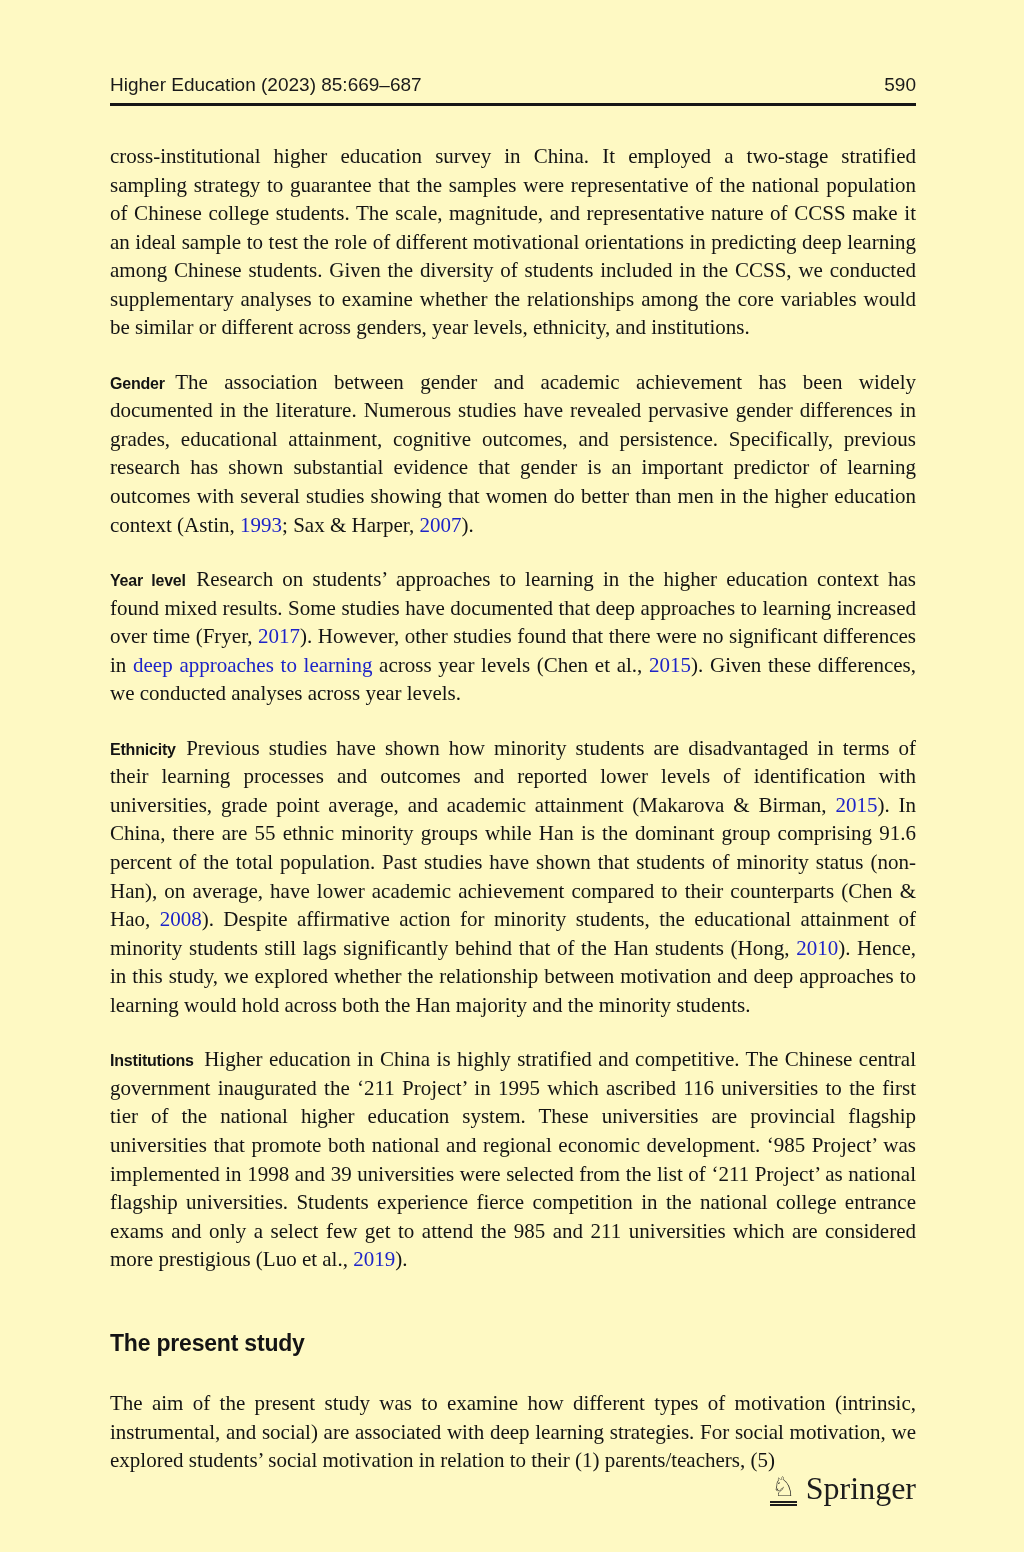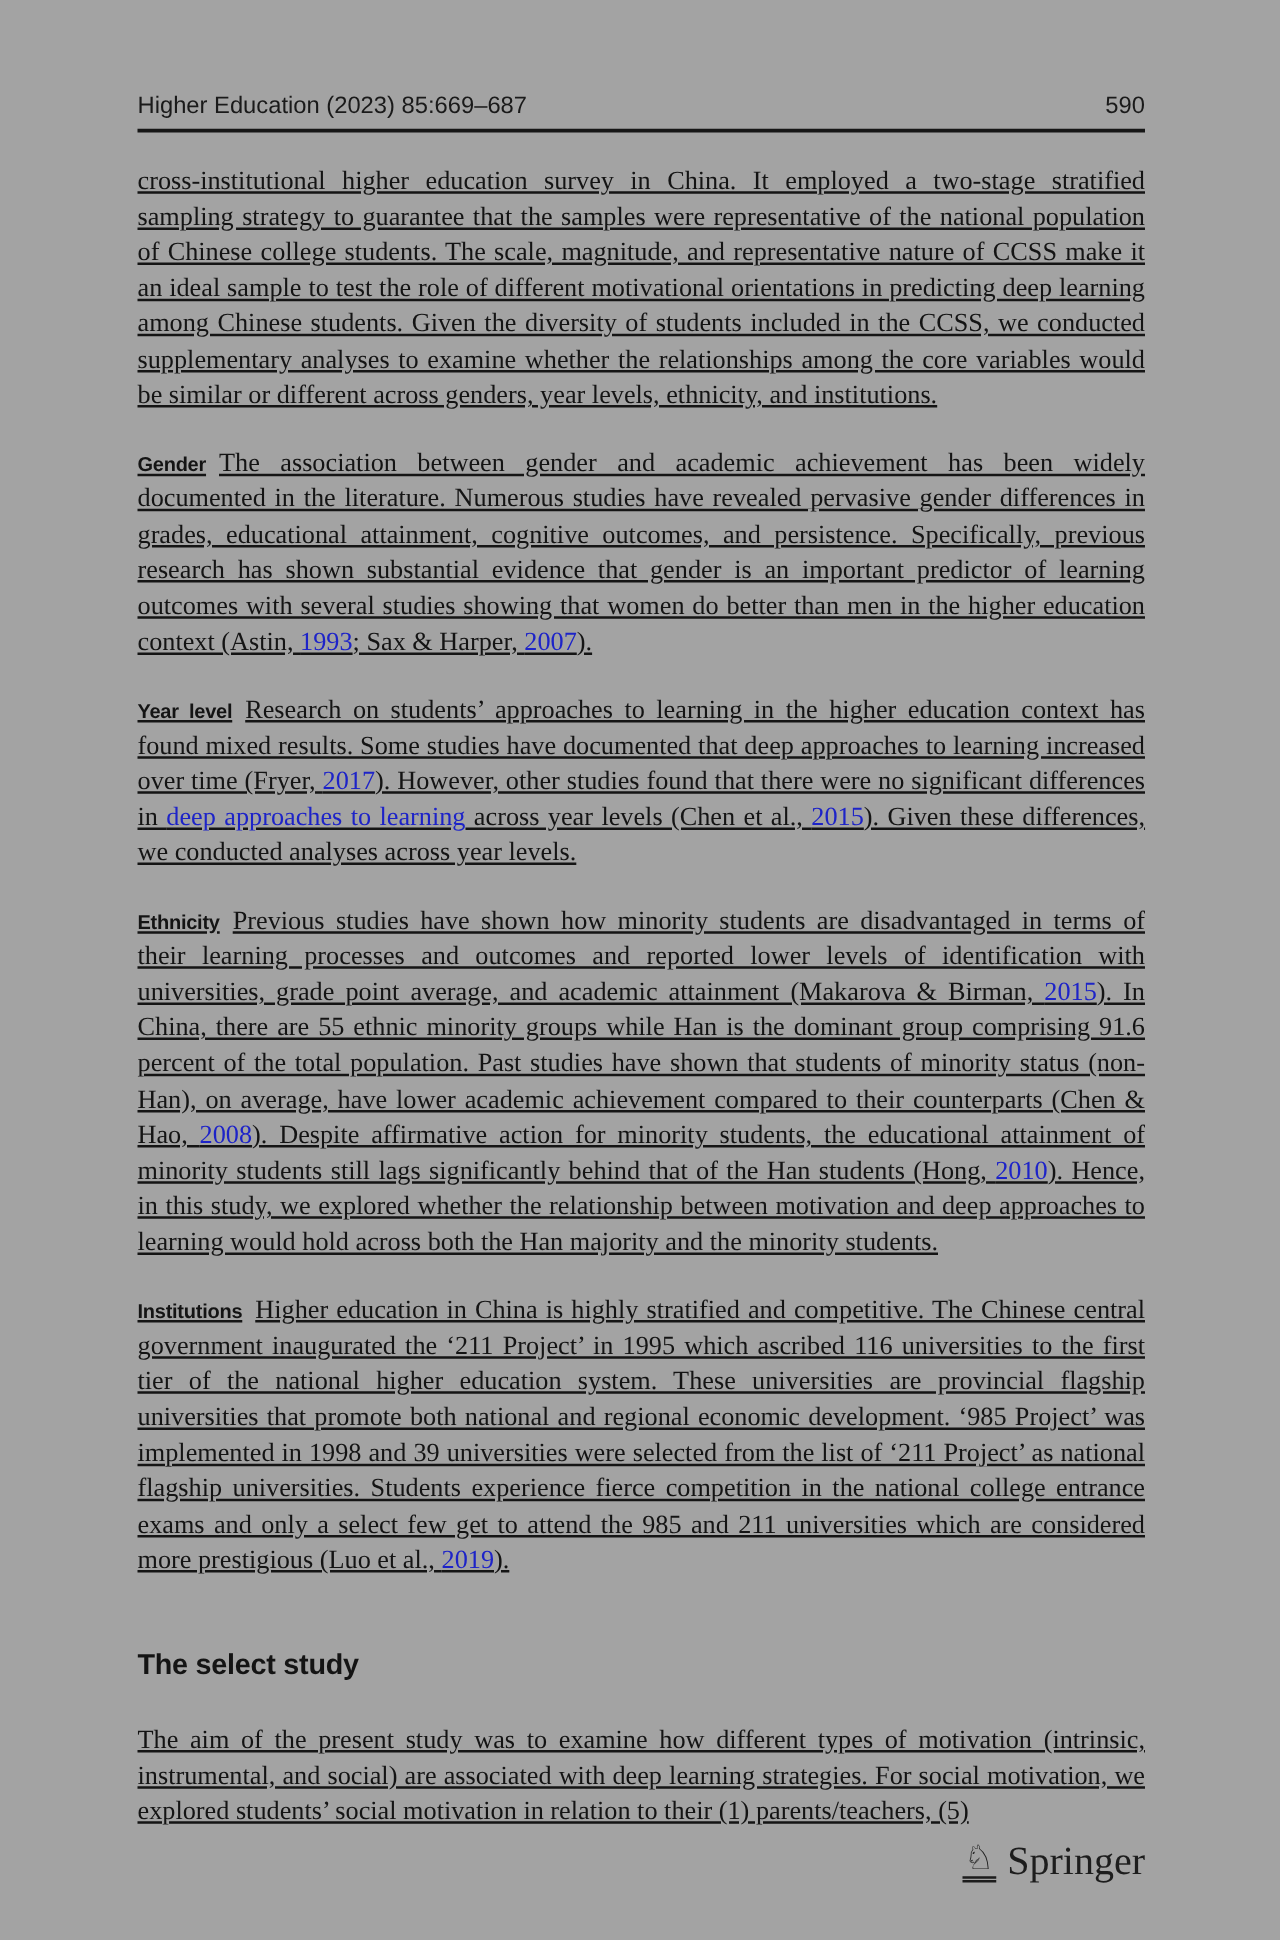--- a/index.html
+++ b/index.html
@@ -4,21 +4,21 @@
 <style>
   html, body {
     margin: 0;
     padding: 0;
     background: #e8e8e8;
   }
   .page {
     position: relative;
     width: 1024px;
     height: 1552px;
-    background: #a3a3a3;
+    background: #fef9c3;
     overflow: hidden;
     font-family: "Liberation Serif", serif;
     color: #141414;
   }
   .header-row {
     position: absolute;
     top: 74px;
     left: 110px;
     width: 806px;
     display: flex;
@@ -40,22 +40,21 @@
     position: absolute;
     top: 130px;
     left: 110px;
     width: 806px;
     font-size: 21px;
     line-height: 1.36;
     text-align: justify;
     color: #141414;
   }
   .content p {
-    margin: 0 0 26px 0;
-    text-decoration: underline;
+    margin: 12px 0 26px 0;
   }
   .runin {
     font-family: "Liberation Sans", sans-serif;
     font-weight: bold;
     font-size: 16px;
     margin-right: 0.65em;
     letter-spacing: -0.2px;
   }
   .present-heading {
     font-family: "Liberation Sans", sans-serif;
@@ -130,21 +129,21 @@
     </p>
 
     <p>
       <span class="runin">Ethnicity</span><span><span>Previous studies have shown how minority students are disadvantaged in terms of their learning processes and outcomes and reported lower levels of identification with universities, grade point average, and academic attainment (Makarova &amp; Birman, </span><a class="ref-link">2015</a><span>). In China, there are 55 ethnic minority groups while Han is the dominant group comprising 91.6 percent of the total population. Past studies have shown that students of minority status (non-Han), on average, have lower academic achievement compared to their counterparts (Chen &amp; Hao, </span><a class="ref-link">2008</a><span>). Despite affirmative action for minority students, the educational attainment of minority students still lags significantly behind that of the Han students (Hong, </span><a class="ref-link">2010</a><span>). Hence, in this study, we explored whether the relationship between motivation and deep approaches to learning would hold across both the Han majority and the minority students.</span></span>
     </p>
 
     <p>
       <span class="runin">Institutions</span><span><span>Higher education in China is highly stratified and competitive. The Chinese central government inaugurated the ‘211 Project’ in 1995 which ascribed 116 universities to the first tier of the national higher education system. These universities are provincial flagship universities that promote both national and regional economic development. ‘985 Project’ was implemented in 1998 and 39 universities were selected from the list of ‘211 Project’ as national flagship universities. Students experience fierce competition in the national college entrance exams and only a select few get to attend the 985 and 211 universities which are considered more prestigious (Luo et al., </span><a class="ref-link">2019</a><span>).</span></span>
     </p>
 
-    <div class="present-heading">The select study</div>
+    <div class="present-heading">The present study</div>
 
     <p><span><span>The aim of the present study was to examine how different types of motivation (intrinsic, instrumental, and social) are associated with deep learning strategies. For social motivation, we explored students’ social motivation in relation to their (1) parents/teachers, (5)</span></span></p>
 
   </div>
 
   <div class="page-footer">
     <span class="sp-logo">
       <span class="sp-knight">♘</span>
       <span class="sp-lines"></span>
     </span>

